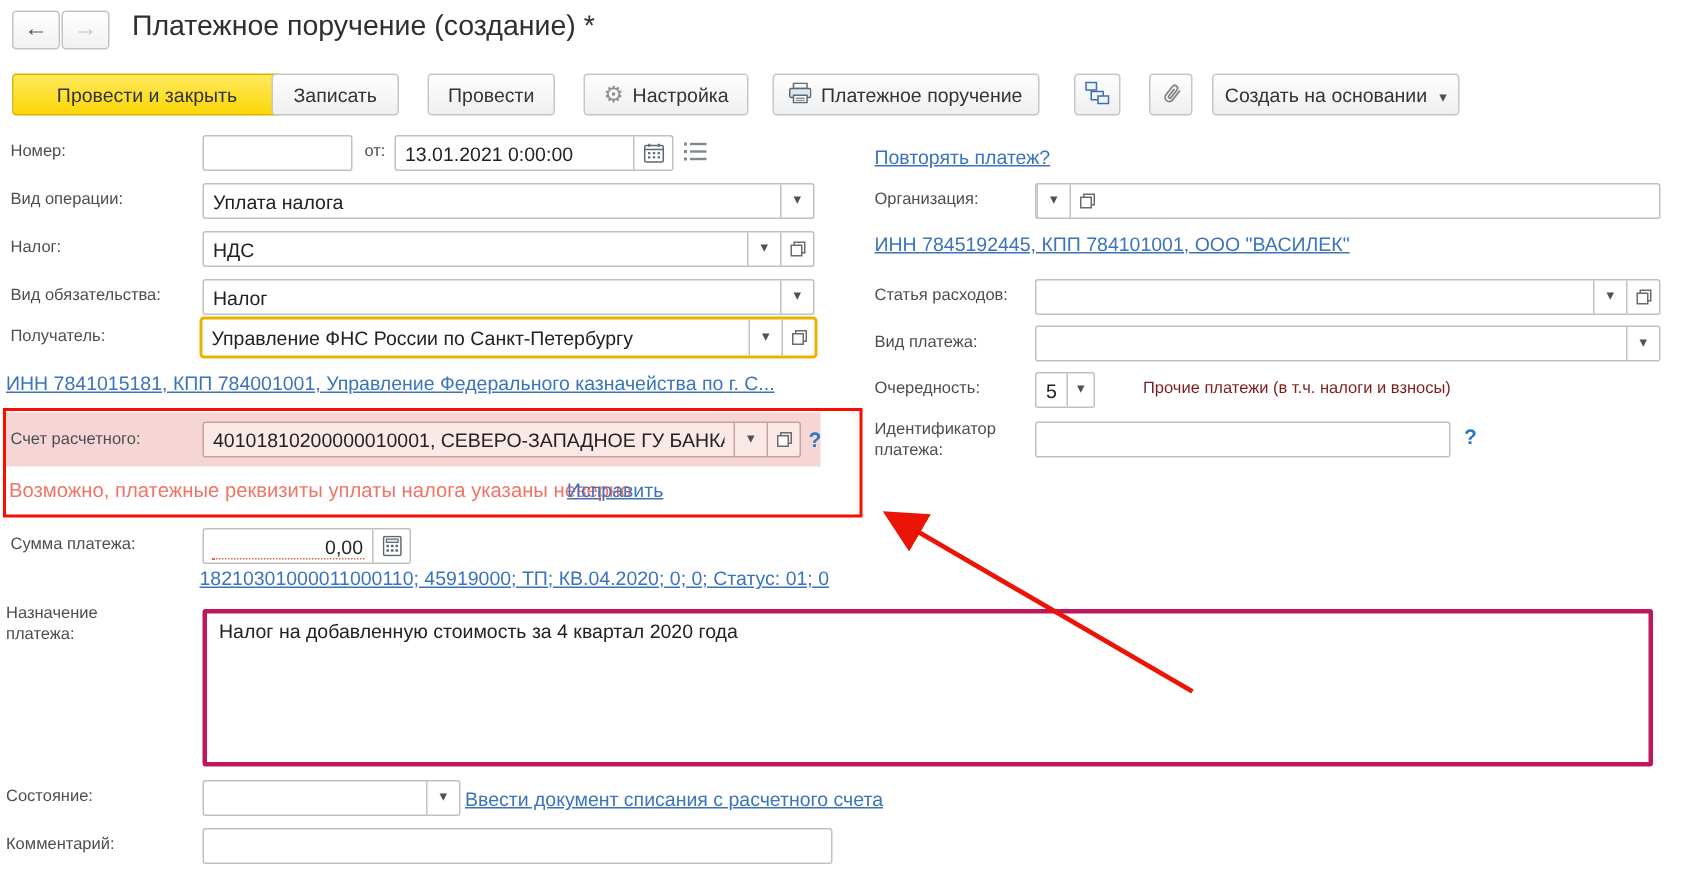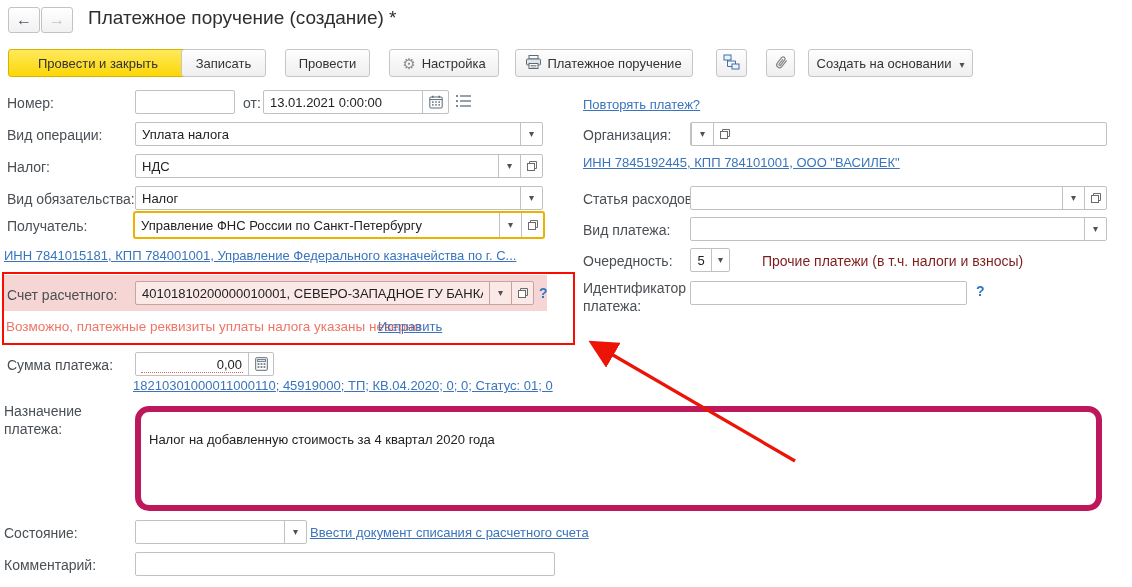--- a/index.html
+++ b/index.html
@@ -2,21 +2,21 @@
 <html><head>
 <meta charset="utf-8">
 <style>
   html,body{margin:0;padding:0;}
   body{
     width:1132px;height:587px;position:relative;overflow:hidden;
     background:#fff;color:#333;
     font-family:"Liberation Sans",sans-serif;font-size:13px;
   }
   .abs{position:absolute;}
-  .lbl{position:absolute;color:#4a4f54;font-size:14px;white-space:nowrap;}
+  .lbl{position:absolute;color:#4a4f54;font-size:11px;white-space:nowrap;}
   .lbl.wrap{white-space:normal;line-height:1.3;}
   .link{position:absolute;color:#3b74bc;text-decoration:underline;font-size:13px;white-space:nowrap;cursor:pointer;}
   .help{position:absolute;color:#2d77c1;font-weight:bold;font-size:14px;cursor:pointer;}
 
   
   .navbtn{position:absolute;top:7px;width:32px;height:26px;background:linear-gradient(#fff,#f1f1f1);
     border:1px solid #c3c3c3;border-radius:3px;display:flex;align-items:center;justify-content:center;
     font-size:16px;box-sizing:border-box;cursor:pointer;}
   .navbtn.back{color:#47586b;font-weight:bold;}
   .navbtn.fwd{color:#c2c6ca;}
@@ -41,22 +41,22 @@
   .gbtn{flex:0 0 21px;border-left:1px solid #c1c1c1;display:flex;align-items:center;justify-content:center;
     background:transparent;cursor:pointer;}
   .grp.hl{border:2px solid #edb200;height:28px;border-radius:3px;}
   .grp.pink{background:#fbe9e8;border-color:#c9a2a0;}
 
   
   .redbox{position:absolute;border:2px solid #f90d00;box-sizing:border-box;pointer-events:none;z-index:6;}
   .pinkstrip{position:absolute;background:#f6d6d4;z-index:0;}
   .warn{position:absolute;color:#ef7566;font-size:13.5px;white-space:nowrap;}
 
-  textarea.purpose{position:absolute;border:6px solid #be185d;border-radius:14px;resize:none;
-    font-family:"Liberation Sans",sans-serif;font-size:13px;color:#222;padding:20px 8px;box-sizing:border-box;outline:none;}
+  textarea.purpose{position:absolute;border:3px solid #be185d;border-radius:2px;resize:none;
+    font-family:"Liberation Sans",sans-serif;font-size:13px;color:#222;padding:4px 8px;box-sizing:border-box;outline:none;}
   .dotted{position:absolute;left:5px;right:30px;bottom:2px;border-bottom:1px dotted #dd6a5a;pointer-events:none;}
   .arrow-svg{position:absolute;left:0;top:0;pointer-events:none;z-index:7;}
 </style>
 </head>
 <body>
 
 <button class="navbtn back" style="left:8px;">
   <span>←</span>
 </button>
 <button class="navbtn fwd" style="left:41px;">

